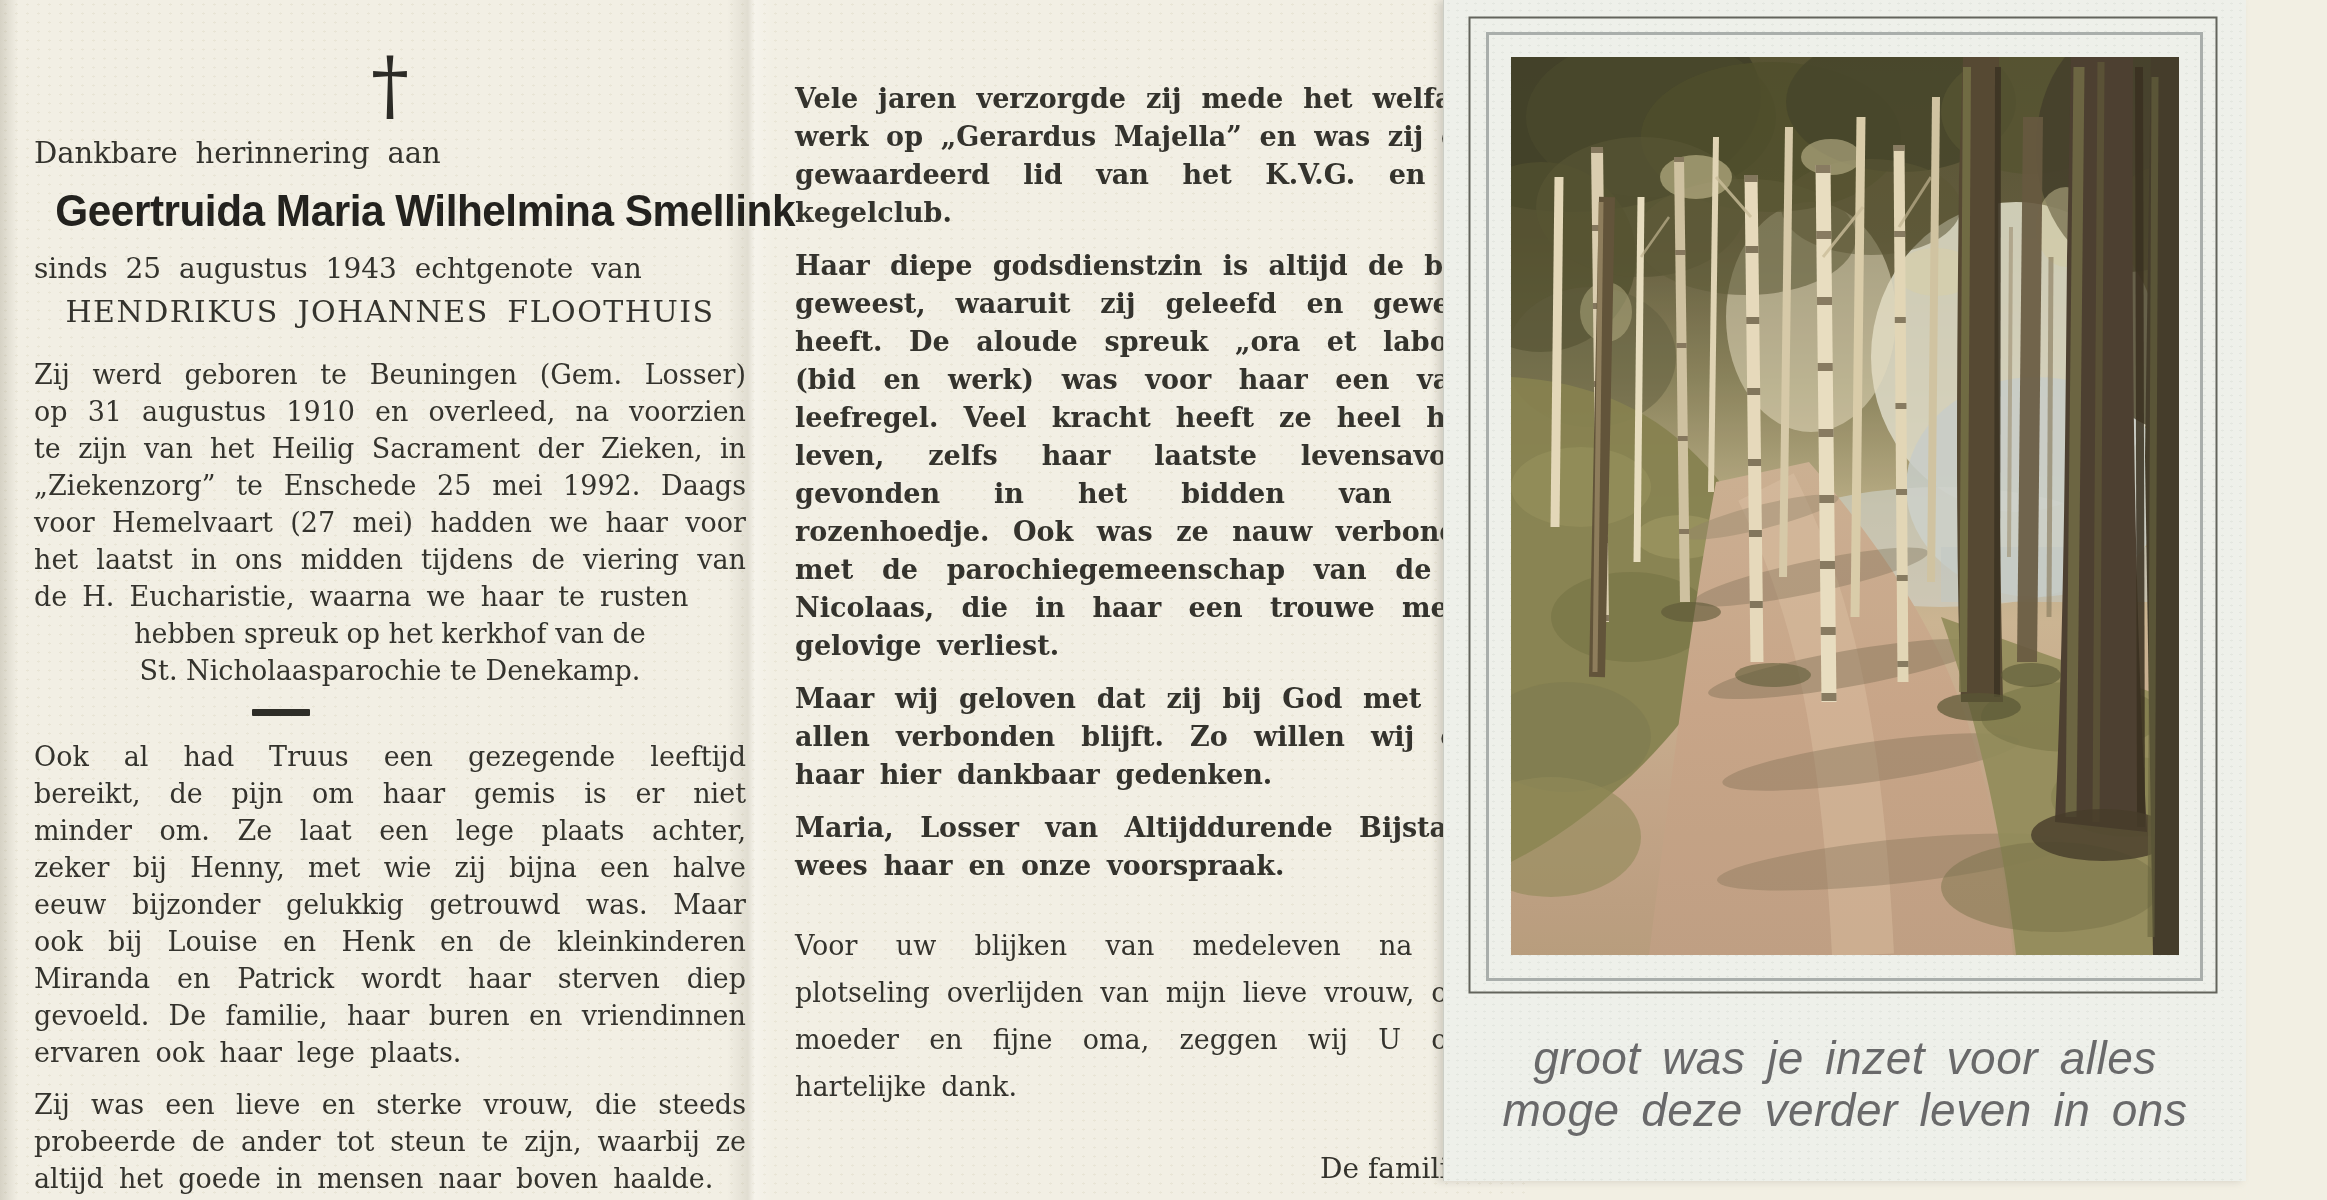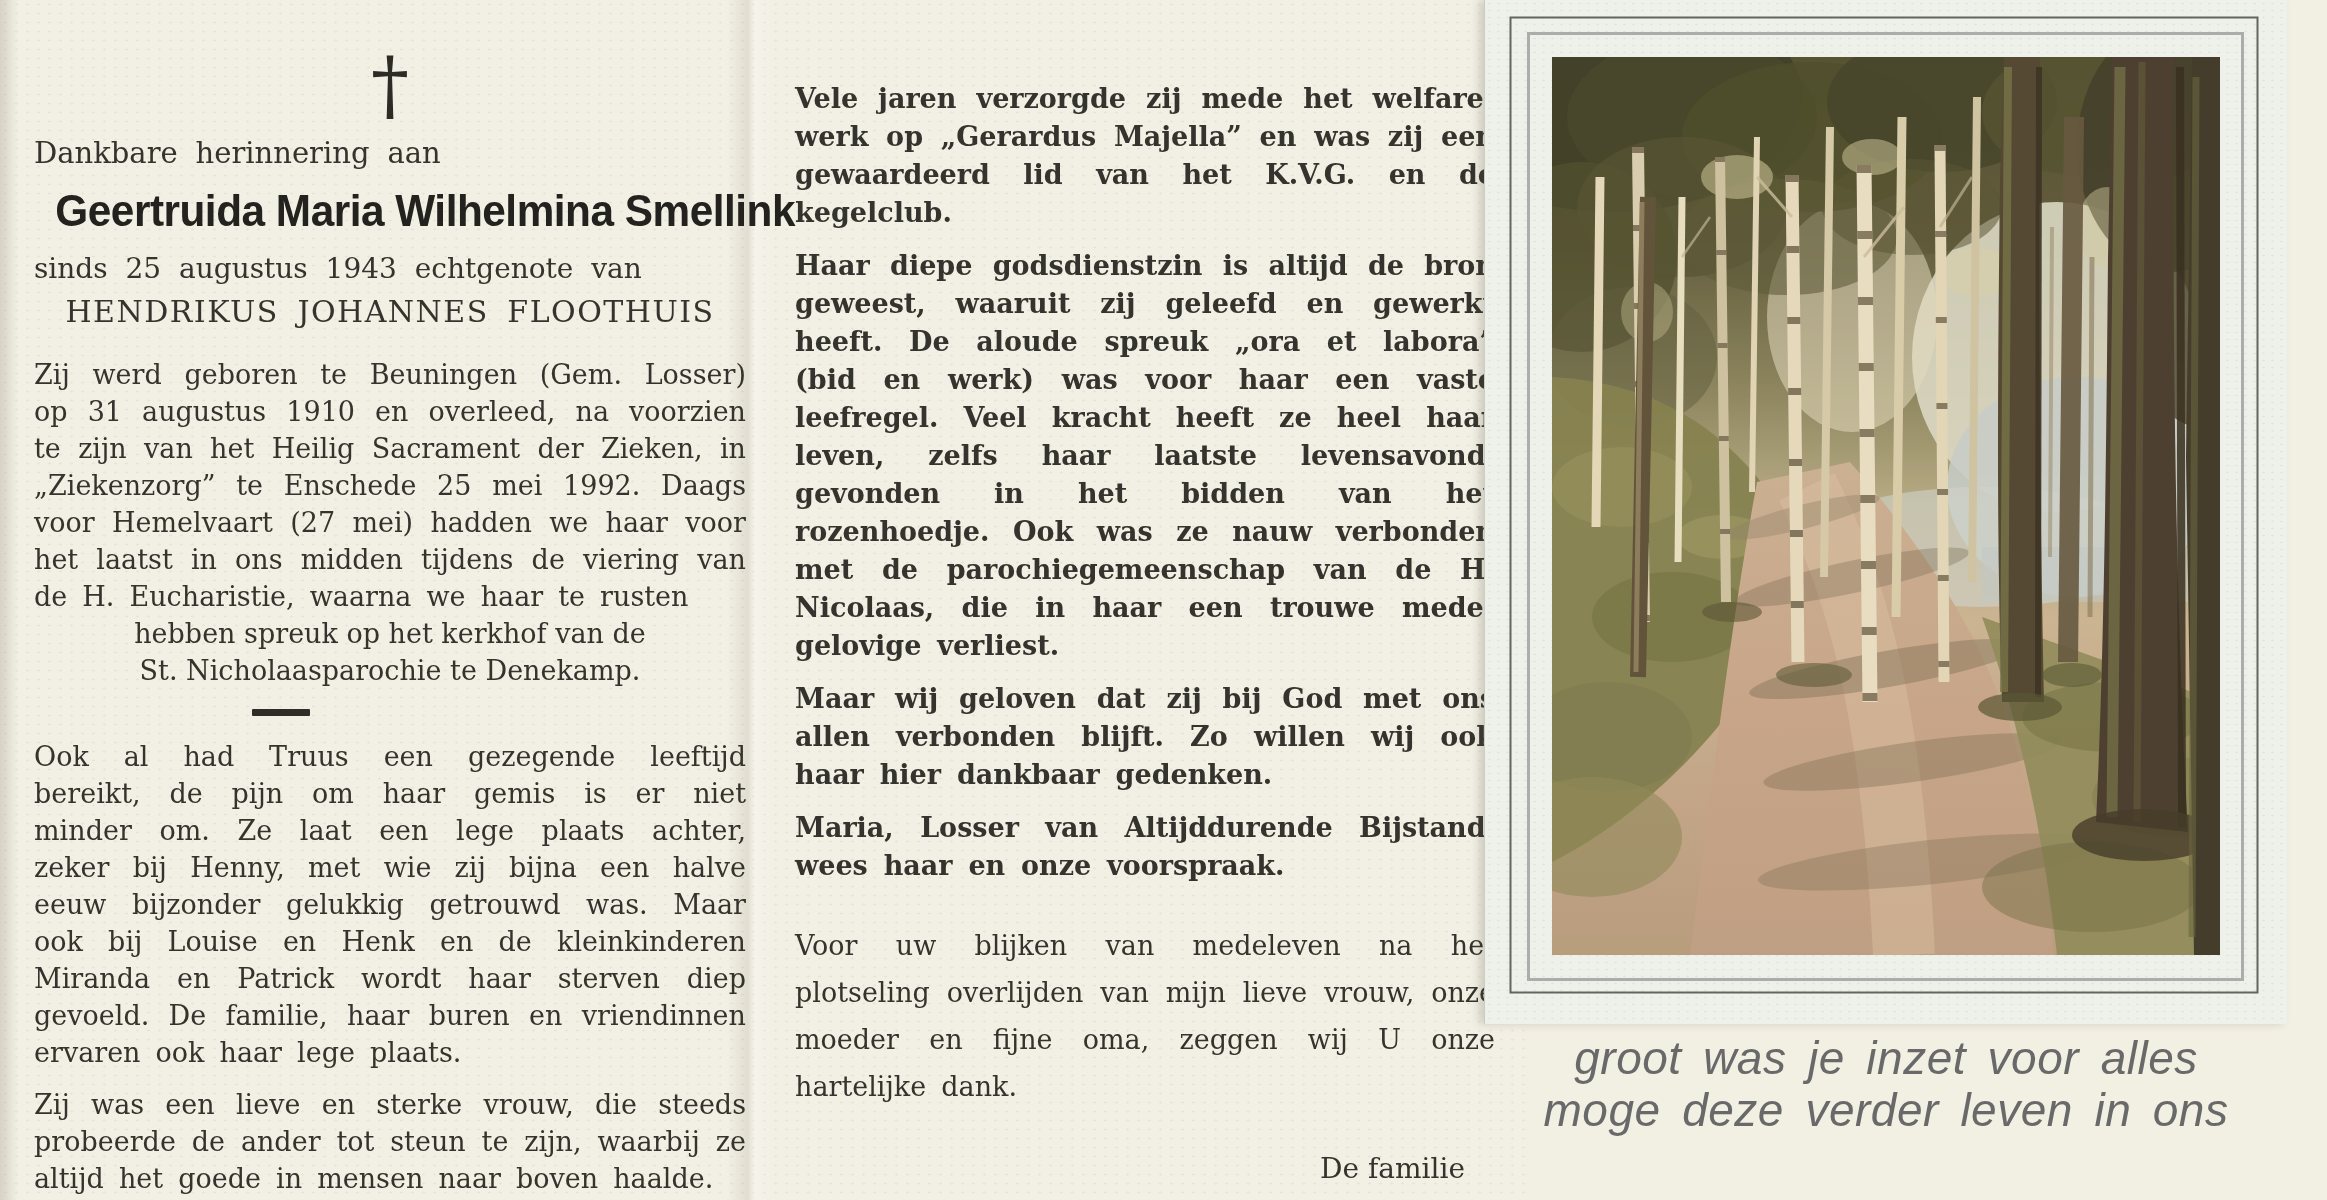--- a/index.html
+++ b/index.html
@@ -52,21 +52,21 @@
   .divider{
     width:58px;height:7px;background:#2e2d27;border-radius:1px;
     margin:20px 0 22px 218px;
   }
   .mid-top{padding-top:80px;font-weight:bold;}
   .mid-bottom{position:absolute;left:795px;top:922px;width:700px;}
   .thanks{font-size:27px;line-height:47px;text-align:justify;word-spacing:.24em;margin:0;}
   .signature{margin-top:42px;text-align:right;padding-right:30px;font-size:28px;}
   
   .card{
-    position:absolute;left:1484px;top:0;width:802px;height:1024px;
+    position:absolute;left:1443px;top:0;width:802px;height:1181px;
     background-color:#eef0ea;
     background-image:radial-gradient(rgba(219,222,214,.55) 1px, rgba(0,0,0,0) 1.5px);
     background-size:9px 7px;
     box-shadow:-5px 0 8px rgba(90,88,74,.22);
     border-left:1px solid rgba(100,98,86,.25);
   }
   .frame-svg{position:absolute;left:0;top:0;}
   .photo{
     position:absolute;left:67px;top:57px;width:668px;height:898px;overflow:hidden;
     background:#b5a27f;

